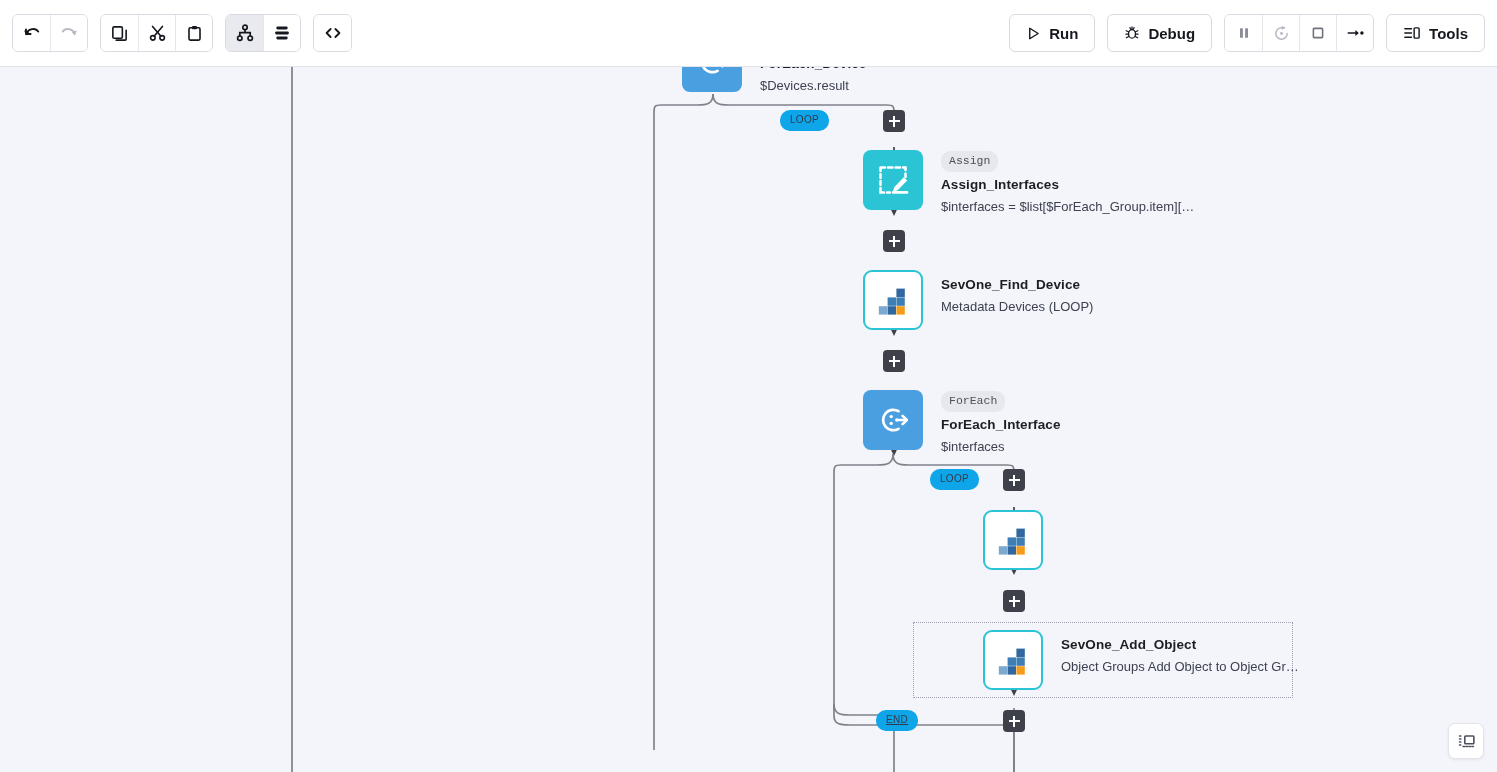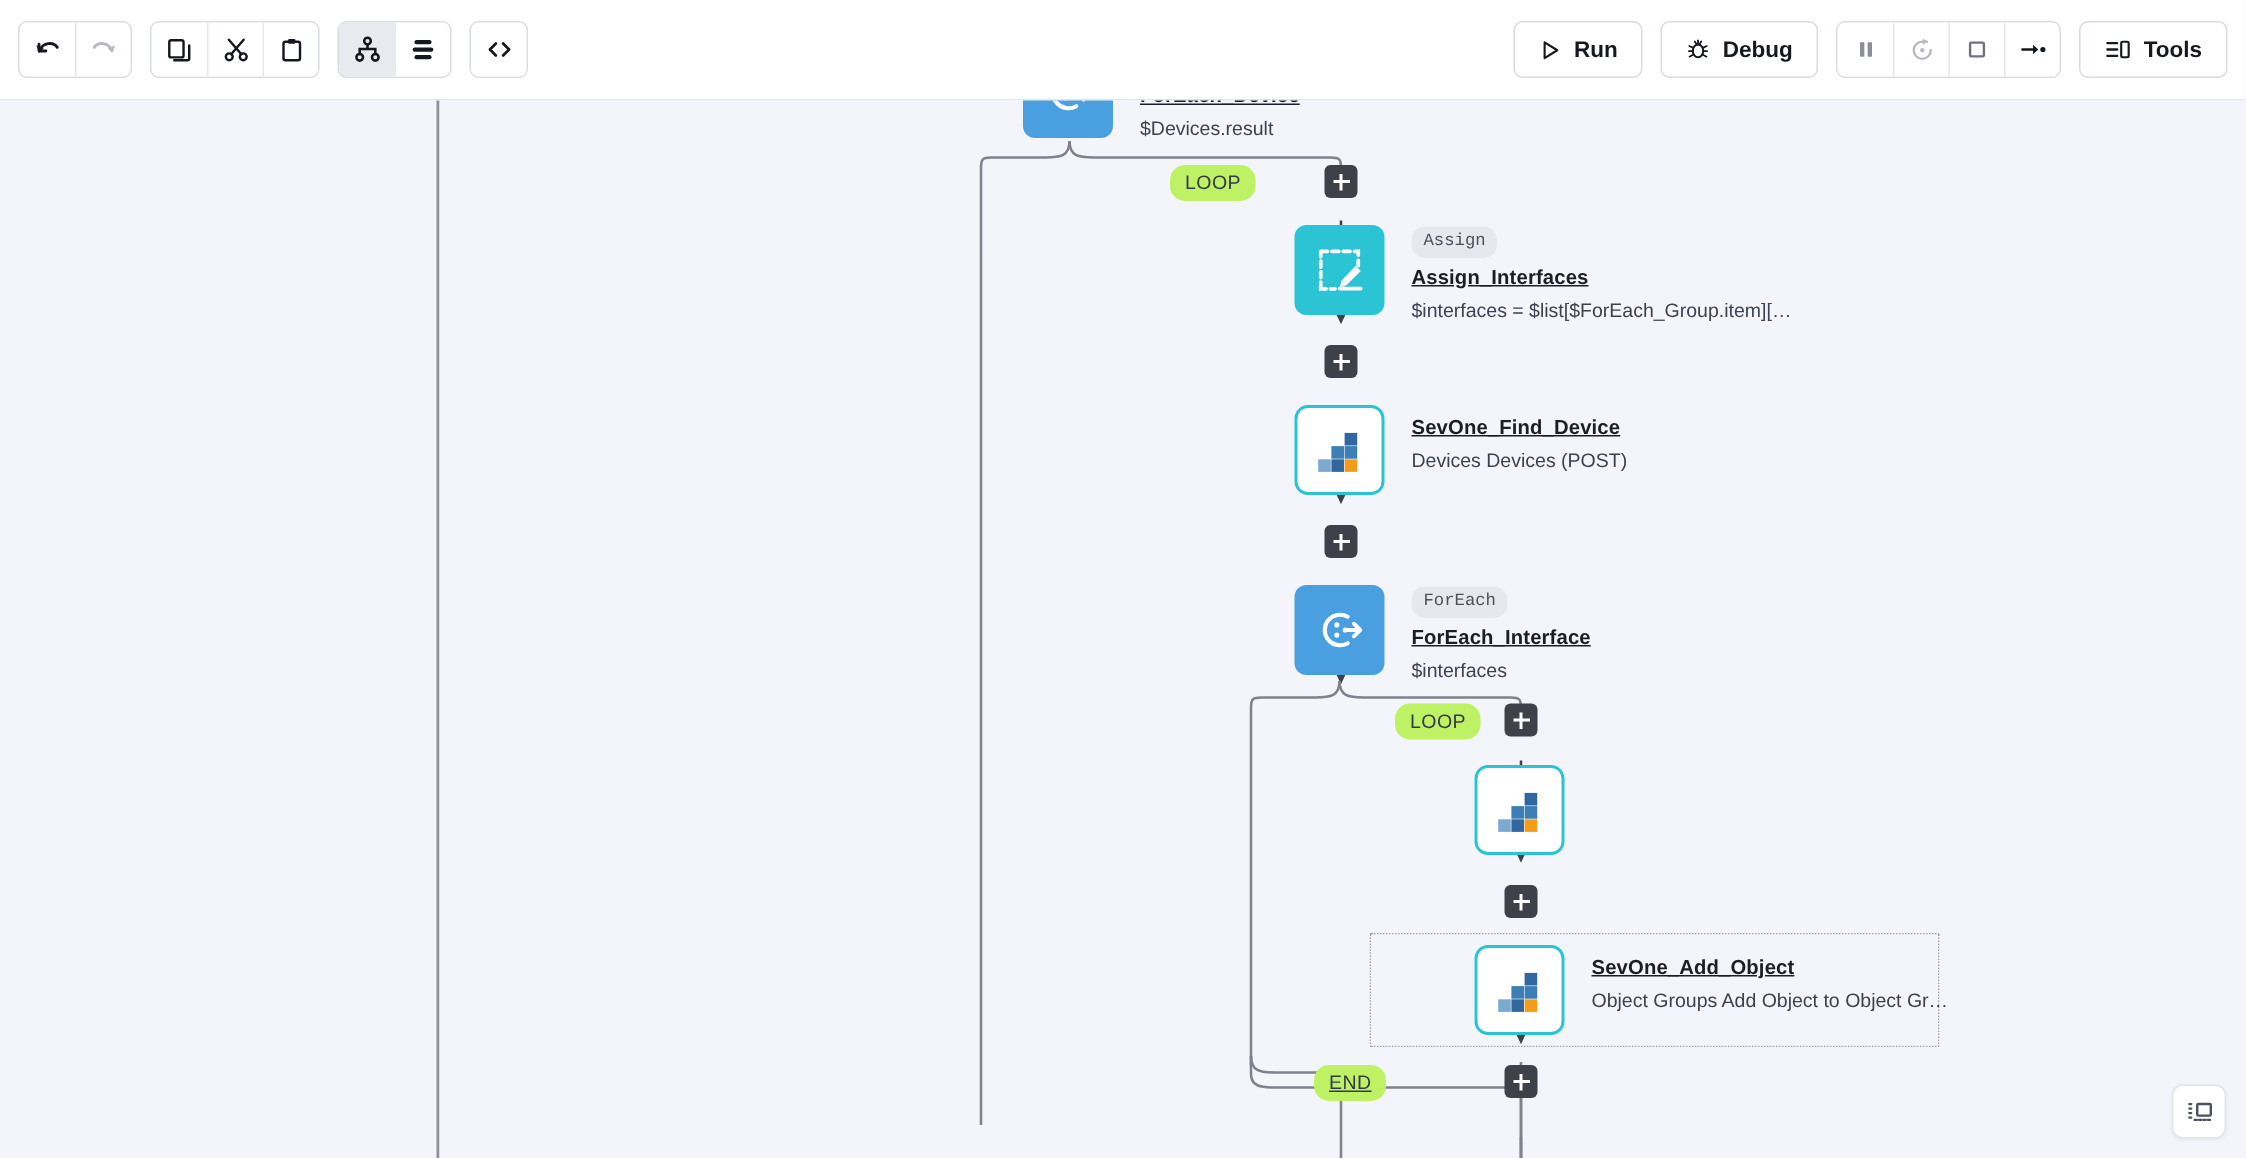--- a/index.html
+++ b/index.html
@@ -98,21 +98,21 @@
   .node-tag {
     display: inline-block;
     background: #e7e8ee; color: #4d515d;
     font-size: 11.5px; line-height: 1;
     padding: 4px 8px 5px; border-radius: 9px;
     margin-bottom: 5px;
     font-family: Liberation Mono, monospace;
   }
   .node-title {
     font-size: 13.5px; font-weight: 700; color: #1b1e27;
-    letter-spacing: .1px; white-space: nowrap; text-decoration: underline;
+    letter-spacing: .1px; white-space: nowrap;
   }
   .node-sub {
     font-size: 13px; color: #3d4150; margin-top: 7px;
     white-space: nowrap; overflow: hidden; text-overflow: ellipsis;
   }
 
   .selbox {
     position: absolute;
     border: 1.6px dotted #9aa0ad;
     background: transparent;
@@ -129,22 +129,22 @@
   }
   .plus::before, .plus::after {
     content: ""; position: absolute; background: #fff;
   }
   .plus::before { width: 11px; height: 2.4px; }
   .plus::after  { width: 2.4px; height: 11px; }
 
   
   .badge {
     position: absolute;
-    background: #bef264; color: #353a4b;
-    font-size: 13px; line-height: 1;
+    background: #0ea5e9; color: #353a4b;
+    font-size: 10px; line-height: 1;
     padding: 5px 10px 6px; border-radius: 10px;
     letter-spacing: .3px;
   }
 
   
   .panel-toggle {
     position: absolute; right: 13px; bottom: 13px;
     width: 36px; height: 36px;
     background: #fff; border: 1px solid #e3e5ea;
     border-radius: 7px;
@@ -377,21 +377,21 @@
           <rect x="20.4" y="5.6" width="8.4" height="8.4" fill="#31679e"></rect>
           <rect x="11.6" y="14.4" width="8.4" height="8.4" fill="#3d7fb5"></rect>
           <rect x="20.4" y="14.4" width="8.4" height="8.4" fill="#3d7fb5"></rect>
           <rect x="2.8" y="23.2" width="8.4" height="8.4" fill="#7ca9cf"></rect>
           <rect x="11.6" y="23.2" width="8.4" height="8.4" fill="#31679e"></rect>
           <rect x="20.4" y="23.2" width="8.4" height="8.4" fill="#f49c1a"></rect>
         </svg>
       </div>
       <div class="node-text" style="top:7px;">
         <div class="node-title">SevOne_Find_Device</div>
-        <div class="node-sub">Devices Devices (POST)</div>
+        <div class="node-sub">Metadata Devices (LOOP)</div>
       </div>
     </div>
 
     <div class="node" style="left:570px; top:323px;">
       <div class="node-icon blue">
         <svg width="34" height="34" viewBox="0 0 34 34">
           <path d="M22.5 8.2 A10.2 10.2 0 1 0 22.5 25.8" stroke="#fff" stroke-width="2.7" fill="none" stroke-linecap="round"></path>
           <circle cx="15.2" cy="13.6" r="1.7" fill="#fff"></circle>
           <circle cx="15.2" cy="20.4" r="1.7" fill="#fff"></circle>
           <circle cx="20.8" cy="17" r="1.7" fill="#fff"></circle>

